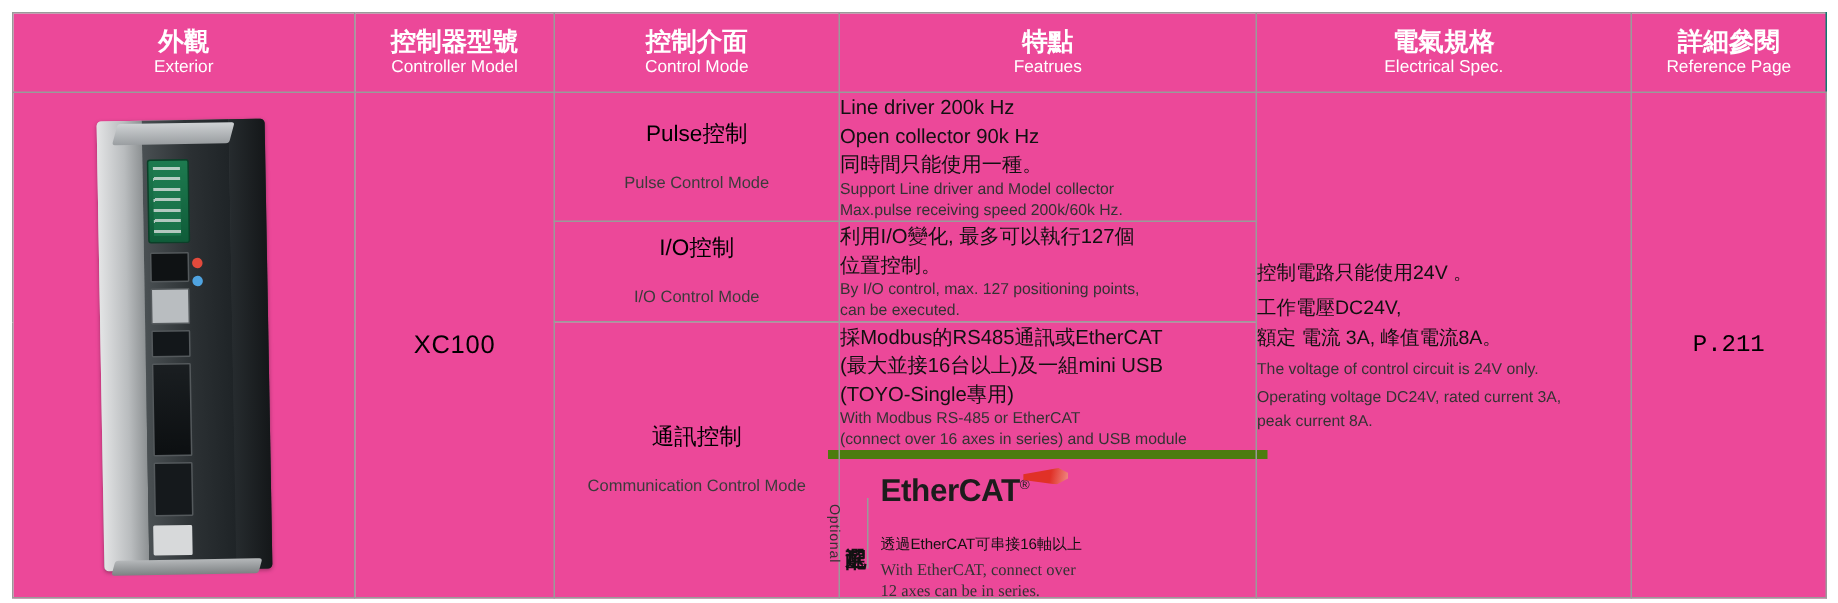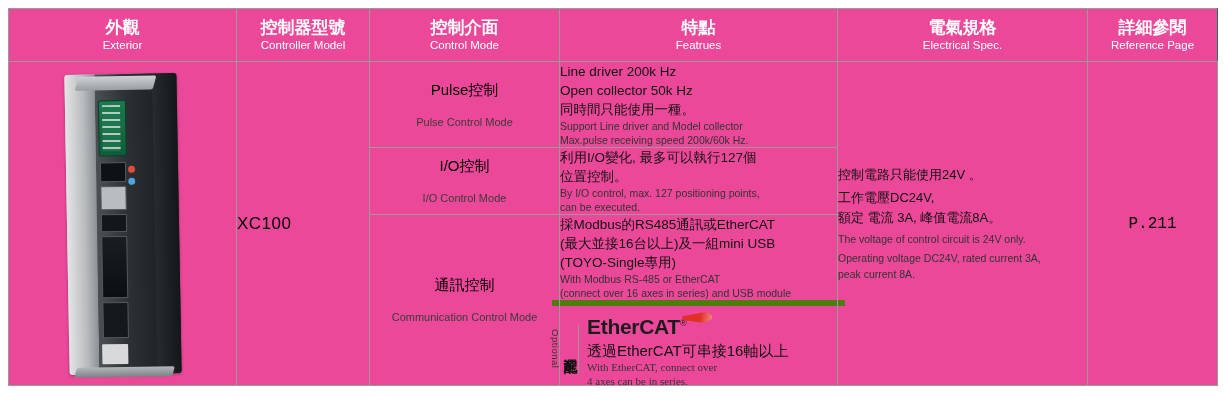--- a/index.html
+++ b/index.html
@@ -155,20 +155,21 @@
     position: absolute;
     left: 6px; bottom: -3px;
     width: 98px; height: 10px;
     background: linear-gradient(180deg,#b5b8ba,#7d8183);
     border-radius: 2px;
     transform: skewX(-16deg);
   }
 
   
   .cell-model {
+    text-align: center;
     font-size: 17px;
     letter-spacing: .5px;
   }
   .cell-mode {
     text-align: center;
     padding: 8px 6px;
   }
   .mode-zh {
     font-size: 15px;
     font-weight: normal;
@@ -272,25 +273,25 @@
   .ethercat-logo .swoosh {
     position: absolute;
     right: -26px;
     top: 1px;
     width: 30px;
     height: 11px;
     background: linear-gradient(100deg,#e03127 60%, #f08a84 100%);
     clip-path: polygon(0 38%, 78% 0, 100% 30%, 100% 62%, 74% 100%, 0 72%);
   }
   .opt-line-zh {
-    font-size: 15px;
+    font-size: 10px;
     line-height: 18px;
     color: #111;
     display: block;
-    margin-top: 3px;
+    margin-top: 15px;
   }
   .opt-line-en {
     font-size: 11px;
     line-height: 14px;
     color: #333;
     display: block;
     font-family: Liberation Serif, serif;
   }
 </style>
 </head>
@@ -355,21 +356,21 @@
             <div class="base-foot"></div>
           </div>
         </td>
         <td class="cell-model" rowspan="3">XC100</td>
         <td class="cell-mode">
           <span class="mode-zh">Pulse控制</span>
           <span class="mode-en">Pulse Control Mode</span>
         </td>
         <td class="cell-feat">
           <span class="feat-zh">Line driver  200k Hz</span>
-          <span class="feat-zh">Open collector 50k Hz</span>
+          <span class="feat-zh">Open collector 90k Hz</span>
           <span class="feat-zh">同時間只能使用一種。</span>
           <span class="feat-en">Support Line driver and Model collector</span>
           <span class="feat-en">Max.pulse receiving speed 200k/60k Hz.</span>
         </td>
         <td class="cell-elec" rowspan="3">
           <span class="elec-zh">控制電路只能使用24V 。</span>
           <div class="gap-sm"></div>
           <span class="elec-zh">工作電壓DC24V,</span>
           <span class="elec-zh">額定 電流 3A, 峰值電流8A。</span>
           <div class="gap-sm"></div>
@@ -411,20 +412,20 @@
               <span class="vtxt-en">Optional</span>
               <span class="vtxt-zh">選配</span>
             </div>
             <div class="opt-body">
               <div class="ethercat-logo">
                 <span>EtherCAT</span><span class="reg">®</span>
                 <span class="swoosh"></span>
               </div>
               <span class="opt-line-zh">透過EtherCAT可串接16軸以上</span>
               <span class="opt-line-en">With EtherCAT,  connect over</span>
-              <span class="opt-line-en">4 axes can be in series.</span>
+              <span class="opt-line-en">12 axes can be in series.</span>
             </div>
           </div>
         </td>
       </tr>
     </tbody>
   </table>
 </div>
 
 </body></html>

